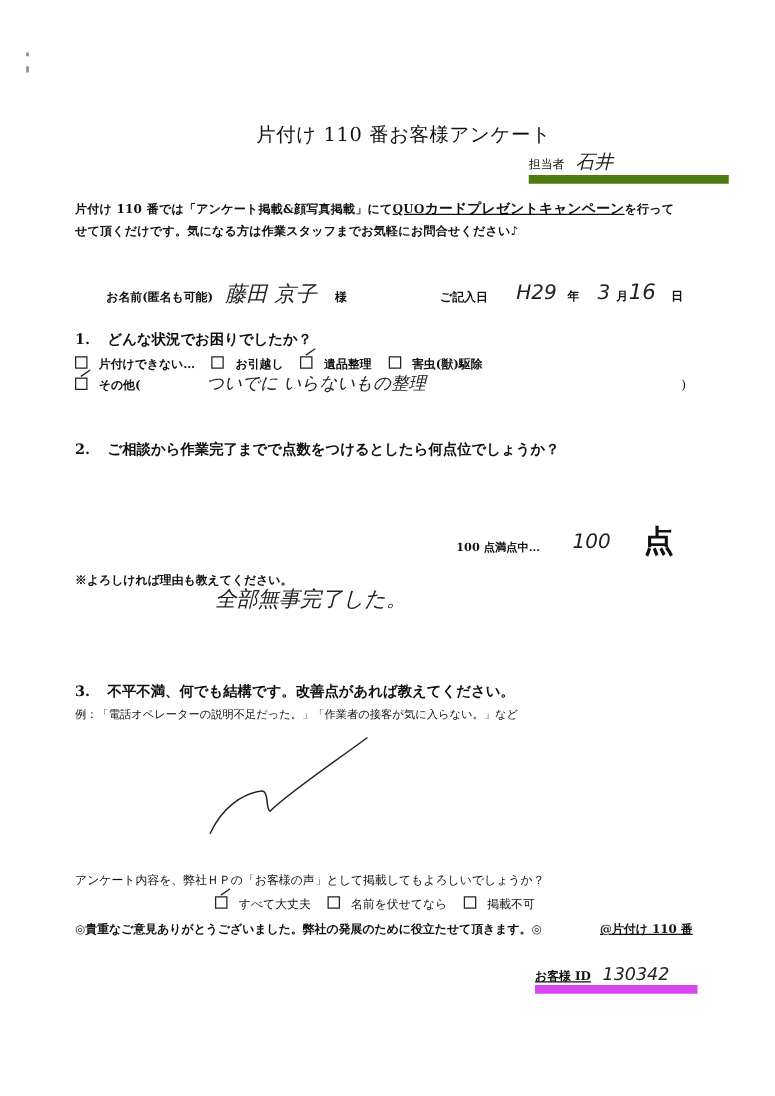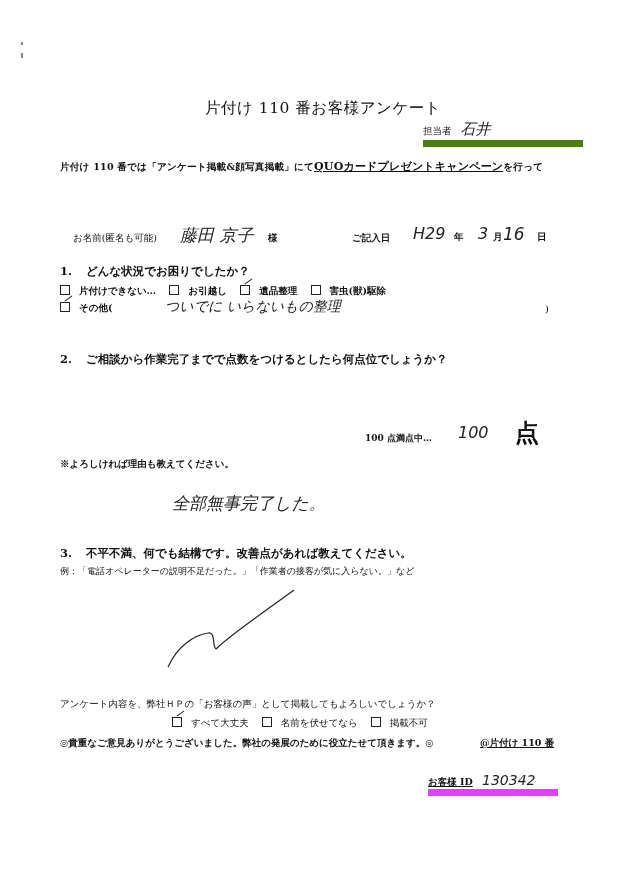--- a/index.html
+++ b/index.html
@@ -6,22 +6,22 @@
     body {
       width:620px; height:877px; background:#ffffff; position:relative; overflow:hidden;
       font-family: "DejaVu Serif", "Liberation Serif", serif; color:#111;
     }
     .abs { position:absolute; white-space:nowrap; }
     .hand { font-family: "DejaVu Sans", "Liberation Sans", sans-serif; font-style:italic; color:#222; font-weight:normal; }
     .title { left:205px; top:98px; font-size:15.5px; letter-spacing:0.5px;text-align:right; }
     .staff { left:423px; top:120px; font-size:9.5px; width:160px; border-bottom:7px solid #4d7c0f; padding-bottom:1px; }
     .staff .hand { font-size:15px; margin-left:6px; }
     .intro { left:60px; top:158px; font-size:9.6px; line-height:18px; font-weight:bold; letter-spacing:0.2px; }
-    .intro .u { text-decoration:underline; font-size:11px; }
-    .name-label { left:73px; top:232px; font-size:9.5px; font-weight:normal; }
+    .intro .u { text-decoration:underline; font-size:11px;font-family:Liberation Serif, serif; }
+    .name-label { left:85px; top:232px; font-size:9.5px; font-weight:bold; }
     .name-val { left:180px; top:224px; font-size:17px; }
     .sama { left:268px; top:232px; font-size:9.5px; font-weight:bold; }
     .date-label { left:352px; top:232px; font-size:9.5px; font-weight:bold; }
     .date-era { left:413px; top:224px; font-size:16px; }
     .date-y { left:454px; top:231px; font-size:9.5px; font-weight:bold; }
     .date-m-val { left:478px; top:224px; font-size:16px; }
     .date-m { left:493px; top:231px; font-size:9.5px; font-weight:bold; }
     .date-d-val { left:503px; top:224px; font-size:17px; }
     .date-d { left:537px; top:231px; font-size:9.5px; font-weight:bold; }
     .q { font-size:11.5px; font-weight:bold; }
@@ -30,21 +30,21 @@
     .box { display:inline-block; width:8px; height:8px; border:1.2px solid #222; margin-right:9px; vertical-align:-1px; position:relative; }
     .box.checked::after { content:""; position:absolute; left:3px; top:-5px; width:9px; height:1.3px; background:#222; transform:rotate(-35deg); }
     .opt { margin-right:10px; }
     .other { left:60px; top:302px; font-size:9.5px; font-weight:bold; }
     .other-val { left:165px; top:298px; font-size:14px; }
     .paren { left:545px; top:303px; font-size:10px; }
     .score-label { left:365px; top:432px; font-size:9px; font-weight:bold; }
     .score-val { left:458px; top:423px; font-size:16px; }
     .score-unit { left:515px; top:417px; font-size:24px; font-weight:bold; font-family:"DejaVu Sans","Liberation Sans",sans-serif; }
     .reason-label { left:60px; top:458px; font-size:9.5px; font-weight:bold; }
-    .reason-val { left:172px; top:492px; font-size:17px; }
+    .reason-val { left:172px; top:468px; font-size:17px; }
     .ex { left:60px; top:565px; font-size:9px;text-align:right; }
     .hp-q { left:60px; top:698px; font-size:9.5px; }
     .hp-opts { left:172px; top:717px; font-size:9.5px; }
     .thanks { left:60px; top:737px; font-size:9.5px; font-weight:bold; }
     .brand { left:480px; top:737px; font-size:9.5px; font-weight:bold; text-decoration:underline; }
     .custid { left:428px; top:772px; font-size:9.5px; font-weight:bold; border-bottom:7px solid #d946ef; width:130px; }
     .custid .lab { text-decoration:underline; }
     .custid .hand { font-size:14px; margin-left:6px; }
     .speck { position:absolute; width:2px; background:#888; }
   </style>
@@ -58,20 +58,21 @@
 
 <div class="abs staff">
   <span>担当者</span>
   <span class="hand">石井</span>
 </div>
 
 <div class="abs intro">
   <div>
     <span>片付け 110 番では「アンケート掲載&amp;顔写真掲載」にて</span><span class="u">QUOカードプレゼントキャンペーン</span><span>を行って</span>
   </div>
+  <div>せて頂くだけです。気になる方は作業スタッフまでお気軽にお問合せください♪</div>
 </div>
 
 <div class="abs name-label">お名前(匿名も可能)</div>
 <div class="abs name-val hand">藤田 京子</div>
 <div class="abs sama">様</div>
 
 <div class="abs date-label">ご記入日</div>
 <div class="abs date-era hand">H29</div>
 <div class="abs date-y">年</div>
 <div class="abs date-m-val hand">3</div>

